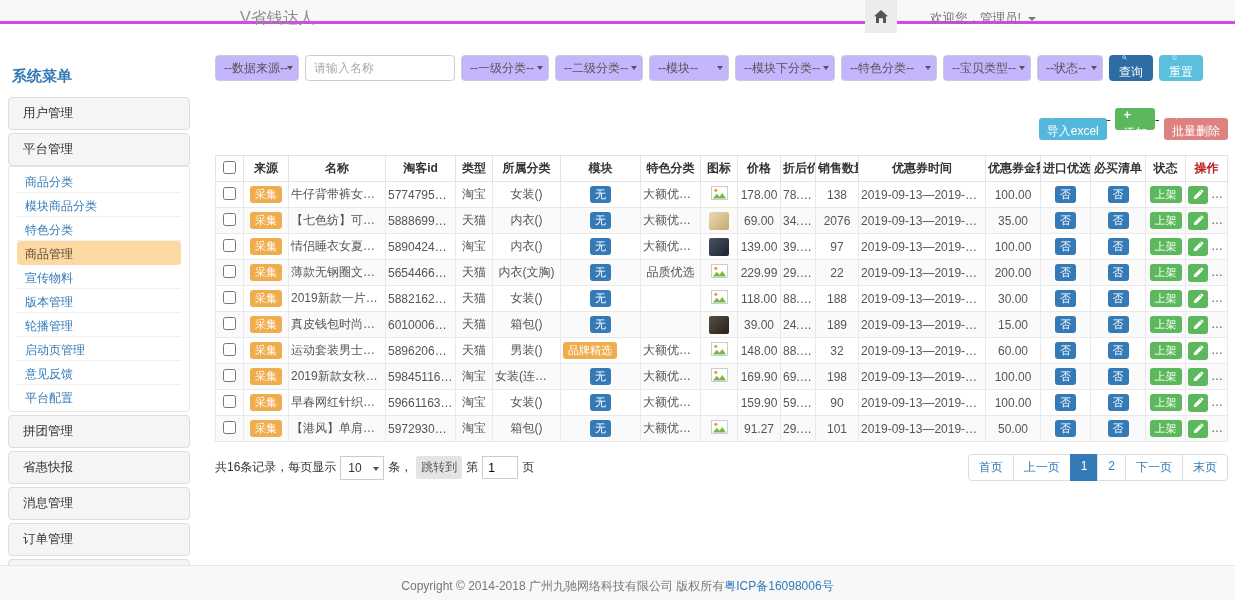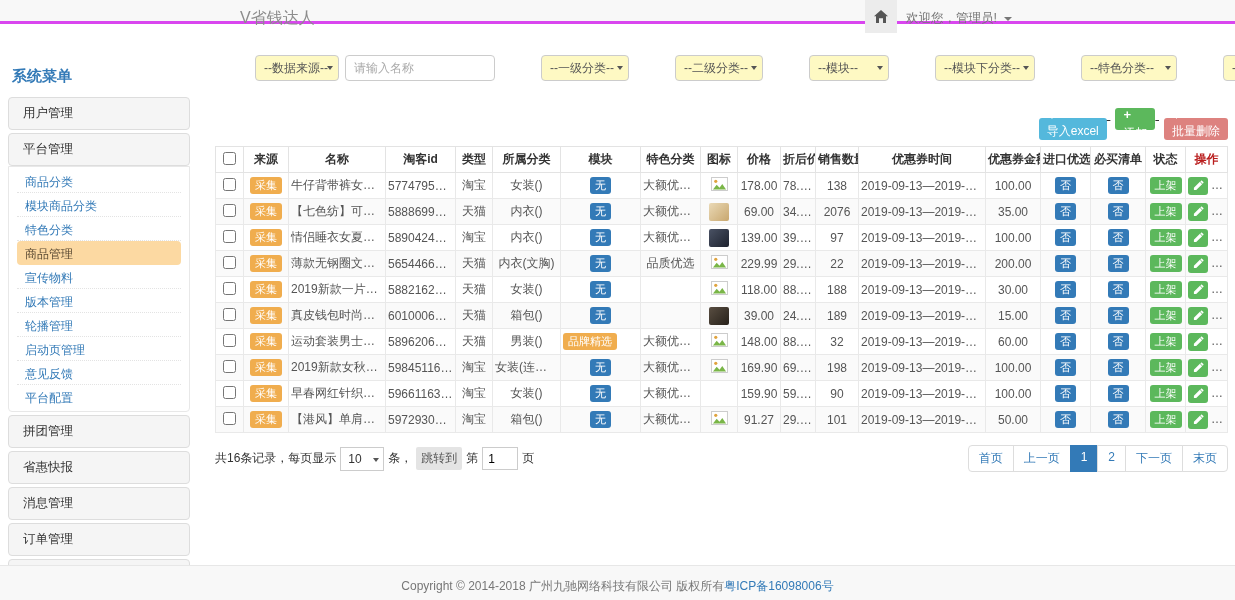--- a/index.html
+++ b/index.html
@@ -4,21 +4,21 @@
 <style>
   * { margin:0; padding:0; box-sizing:border-box; }
   html,body { width:1235px; height:600px; overflow:hidden; }
   body { font-family:"Liberation Sans", sans-serif; font-size:13px; color:#333; background:#fff; position:relative; }
   a { text-decoration:none; }
 
   
   .navbar { position:absolute; top:0; left:0; right:0; height:24px; background:#f8f8f8; border-bottom:3px solid #d946ef; }
   .brand { position:absolute; left:240px; top:8px; font-size:16px; color:#8c8c8c; }
   .home-box { position:absolute; left:865px; top:0; width:32px; height:33px; background:#ececec; display:flex; align-items:center; justify-content:center; cursor:pointer; }
-  .welcome { position:absolute; left:906px; top:10px; font-size:12.5px; color:#777; cursor:pointer; }
+  .welcome { position:absolute; left:930px; top:10px; font-size:12.5px; color:#777; cursor:pointer; }
   .caret-dn { display:inline-block; width:0; height:0; border-left:4px solid transparent; border-right:4px solid transparent; border-top:4px solid #777; margin-left:4px; vertical-align:middle; }
 
   
   .sidebar { position:absolute; left:8px; top:60px; width:182px; height:515px; overflow:hidden; }
   .side-title { color:#337ab7; font-weight:bold; font-size:15px; padding:7px 4px 11px 4px; }
   .panel-head { background:#f5f5f5; border:1px solid #ddd; border-radius:4px; padding:7px 14px; font-size:12.5px; color:#333; margin-bottom:3px; cursor:pointer; }
   .submenu { background:#fff; border:1px solid #e8e8e8; border-radius:0 0 4px 4px; padding:2px 8px; margin:-3px 0 3px 0; }
   .subitem { padding:5px 8px; height:24px; font-size:12px; color:#337ab7; border-bottom:1px dotted #e3e3e3; cursor:pointer; white-space:nowrap; overflow:hidden; }
   .subitem:last-child { border-bottom:none; }
   .subitem.active { background:#fcd9a2; border-radius:4px; color:#5a4a33; border-bottom-color:transparent; }
@@ -26,37 +26,37 @@
   
   .main { position:absolute; left:215px; top:45px; width:1013px; }
   .breadcrumb { display:inline-block; background:#f5f5f5; border-radius:4px; padding:5px 12px; font-size:12px; color:#555; }
   .breadcrumb .bc-home { color:#337ab7; cursor:pointer; }
   .breadcrumb .sep { color:#c9c9c9; margin:0 6px; }
   .breadcrumb .bc-cur { color:#777; }
   .bc-house { vertical-align:-1px; margin-right:2px; }
 
   .filter-bar { margin-top:10px; display:flex; align-items:center; gap:6px; }
   .fcontrols { display:flex; align-items:center; gap:6px; }
-  .fselect { position:relative; height:26px; border:1px solid #ccc; border-radius:4px; background:#fef9c3; font-size:12px; color:#555; display:flex; align-items:center; padding:0 16px 0 8px; cursor:pointer; white-space:nowrap; overflow:hidden;margin-left:40px; }
+  .fselect { position:relative; height:26px; border:1px solid #ccc; border-radius:4px; background:#c4b5fd; font-size:12px; color:#555; display:flex; align-items:center; padding:0 16px 0 8px; cursor:pointer; white-space:nowrap; overflow:hidden; }
   .fselect .sel-caret { position:absolute; right:5px; top:10px; width:0; height:0; border-left:3.5px solid transparent; border-right:3.5px solid transparent; border-top:4px solid #555; }
   .finput { height:26px; border:1px solid #ccc; border-radius:4px; font-size:12px; color:#555; padding:0 8px; width:150px; font-family:"Liberation Sans",sans-serif; }
   .finput::placeholder { color:#aaa; }
   .w0{width:84px}.w2{width:88px}.w3{width:88px}.w4{width:80px}.w5{width:100px}.w6{width:96px}.w7{width:88px}.w8{width:66px}
   .btn { display:inline-flex; align-items:flex-start; gap:4px; border:none; border-radius:4px; color:#fff; font-size:12px; cursor:pointer; font-family:"Liberation Sans",sans-serif;flex-direction:column; }
   .btn-query { background:#2e6da4; height:26px; padding:0 10px; }
   .btn-reset { background:#5bc0de; height:26px; padding:0 10px; }
 
   .toolbar { margin-top:26px; text-align:right;text-decoration:underline; }
   .toolbar .btn { height:22px; padding:0 8px; border-radius:3px; margin-left:5px; }
   .btn-import { background:#54b8dc; }
   .btn-add { background:#5cb85c; }
   .btn-del { background:#dd827f; }
   .plus-ic { font-weight:bold; font-size:13px; line-height:1; }
 
-  table.grid { margin-top:6px; width:100%; border-collapse:collapse; table-layout:fixed;padding-left:48px; }
+  table.grid { margin-top:15px; width:100%; border-collapse:collapse; table-layout:fixed;padding-left:48px; }
   .grid th { border:1px solid #e3e3e3; font-size:12px; font-weight:bold; color:#333; height:26px; padding:2px; text-align:center; background:#fff; white-space:nowrap; overflow:hidden; }
   .grid th.op-h { color:#b91c1c; }
   .grid td { border:1px solid #e9e9e9; font-size:12px; color:#555; height:26px; padding:2px; text-align:center; white-space:nowrap; overflow:hidden; text-overflow:ellipsis; }
   .grid tr:nth-child(even) td { background:#fafafa; }
   .badge { display:inline-block; padding:2px 5px; border-radius:3px; color:#fff; font-size:11px; line-height:1.15; }
   .b-orange { background:#f0ad4e; }
   .b-blue { background:#337ab7; cursor:pointer; }
   .b-green { background:#5cb85c; cursor:pointer; }
   .mod-txt { font-size:12px; color:#555; margin-left:2px; }
   .thumb { display:inline-block; width:20px; height:18px; border-radius:2px; vertical-align:middle; }

